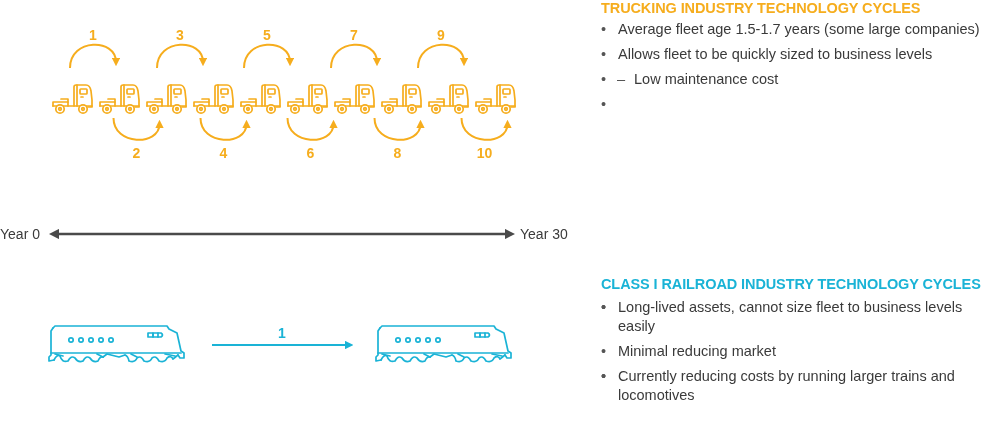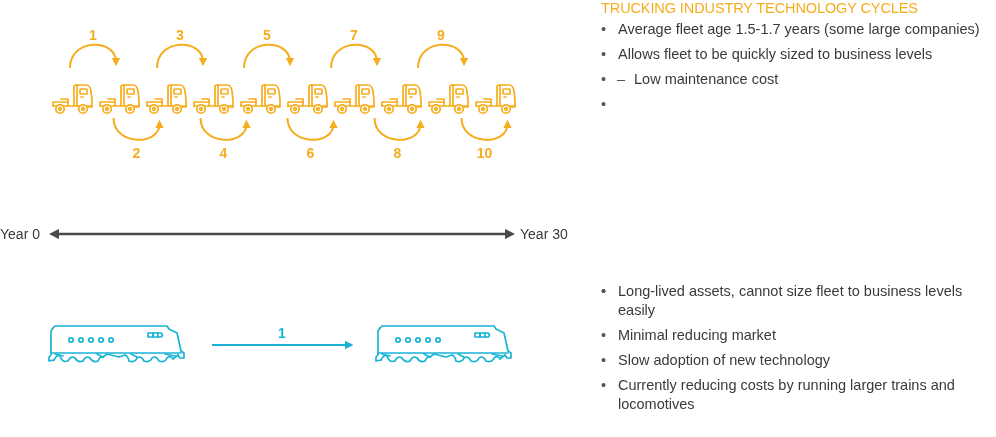--- a/index.html
+++ b/index.html
@@ -1,20 +1,20 @@
 <!DOCTYPE html>
 <html><head>
   <meta charset="utf-8">
   <style>
     html, body { margin: 0; padding: 0; background: #ffffff; }
     body { width: 996px; height: 437px; position: relative; overflow: hidden;
            font-family: "Liberation Sans", "DejaVu Sans", sans-serif; color: #3a3a3a; }
     #diagram { position: absolute; left: 0; top: 0; width: 600px; height: 437px; }
     .panel { position: absolute; left: 601px; width: 395px; }
-    .panel h2 { margin: 0 0 4px 0; font-size: 14.5px; font-weight: normal; letter-spacing: -0.1px; }
+    .panel h2 { margin: 0 0 4px 0; font-size: 14.5px; font-weight: bold; letter-spacing: -0.1px; }
     .panel ul { list-style: none; margin: 0; padding: 0; }
     .panel li { position: relative; font-size: 14.5px; line-height: 19px; margin-bottom: 6px; padding-left: 17px; }
     .panel li.sub { padding-left: 33px; }
     .panel li .mk { position: absolute; left: 0; top: 0; width: 14px; text-align: left; color: #555; }
     .panel li.sub .mk { left: 16px; }
     #truck-panel { top: 0px; }
     #truck-panel h2 { color: #f6ad1d; }
     #rail-panel { top: 276px; }
     #rail-panel h2 { color: #1ab3d6; }
   </style>
@@ -124,20 +124,21 @@
       <li class=""><span class="mk">•</span><span>Average fleet age 1.5-1.7 years (some large companies)</span></li>
       <li class=""><span class="mk">•</span><span>Allows fleet to be quickly sized to business levels</span></li>
       <li class=""><span class="mk">•</span></li>
       <li class="sub"><span class="mk">–</span></li>
       <li class="sub"><span class="mk">–</span><span>Low maintenance cost</span></li>
       <li class=""><span class="mk">•</span></li>
     </ul>
 </div>
 
 <div class="panel" id="rail-panel">
+  <h2>CLASS I RAILROAD INDUSTRY TECHNOLOGY CYCLES</h2>
   <ul id="rail-list">
       <li class=""><span class="mk">•</span></li>
       <li class=""><span class="mk">•</span><span>Long-lived assets, cannot size fleet to business levels easily</span></li>
       <li class=""><span class="mk">•</span><span>Minimal reducing market</span></li>
-      <li class=""><span class="mk">•</span><span>Slow adoption of new technology</span></li>
+      <li class=""><span class="mk">•</span></li>
       <li class=""><span class="mk">•</span><span>Currently reducing costs by running larger trains and locomotives</span></li>
     </ul>
 </div>
 
 </body></html>

